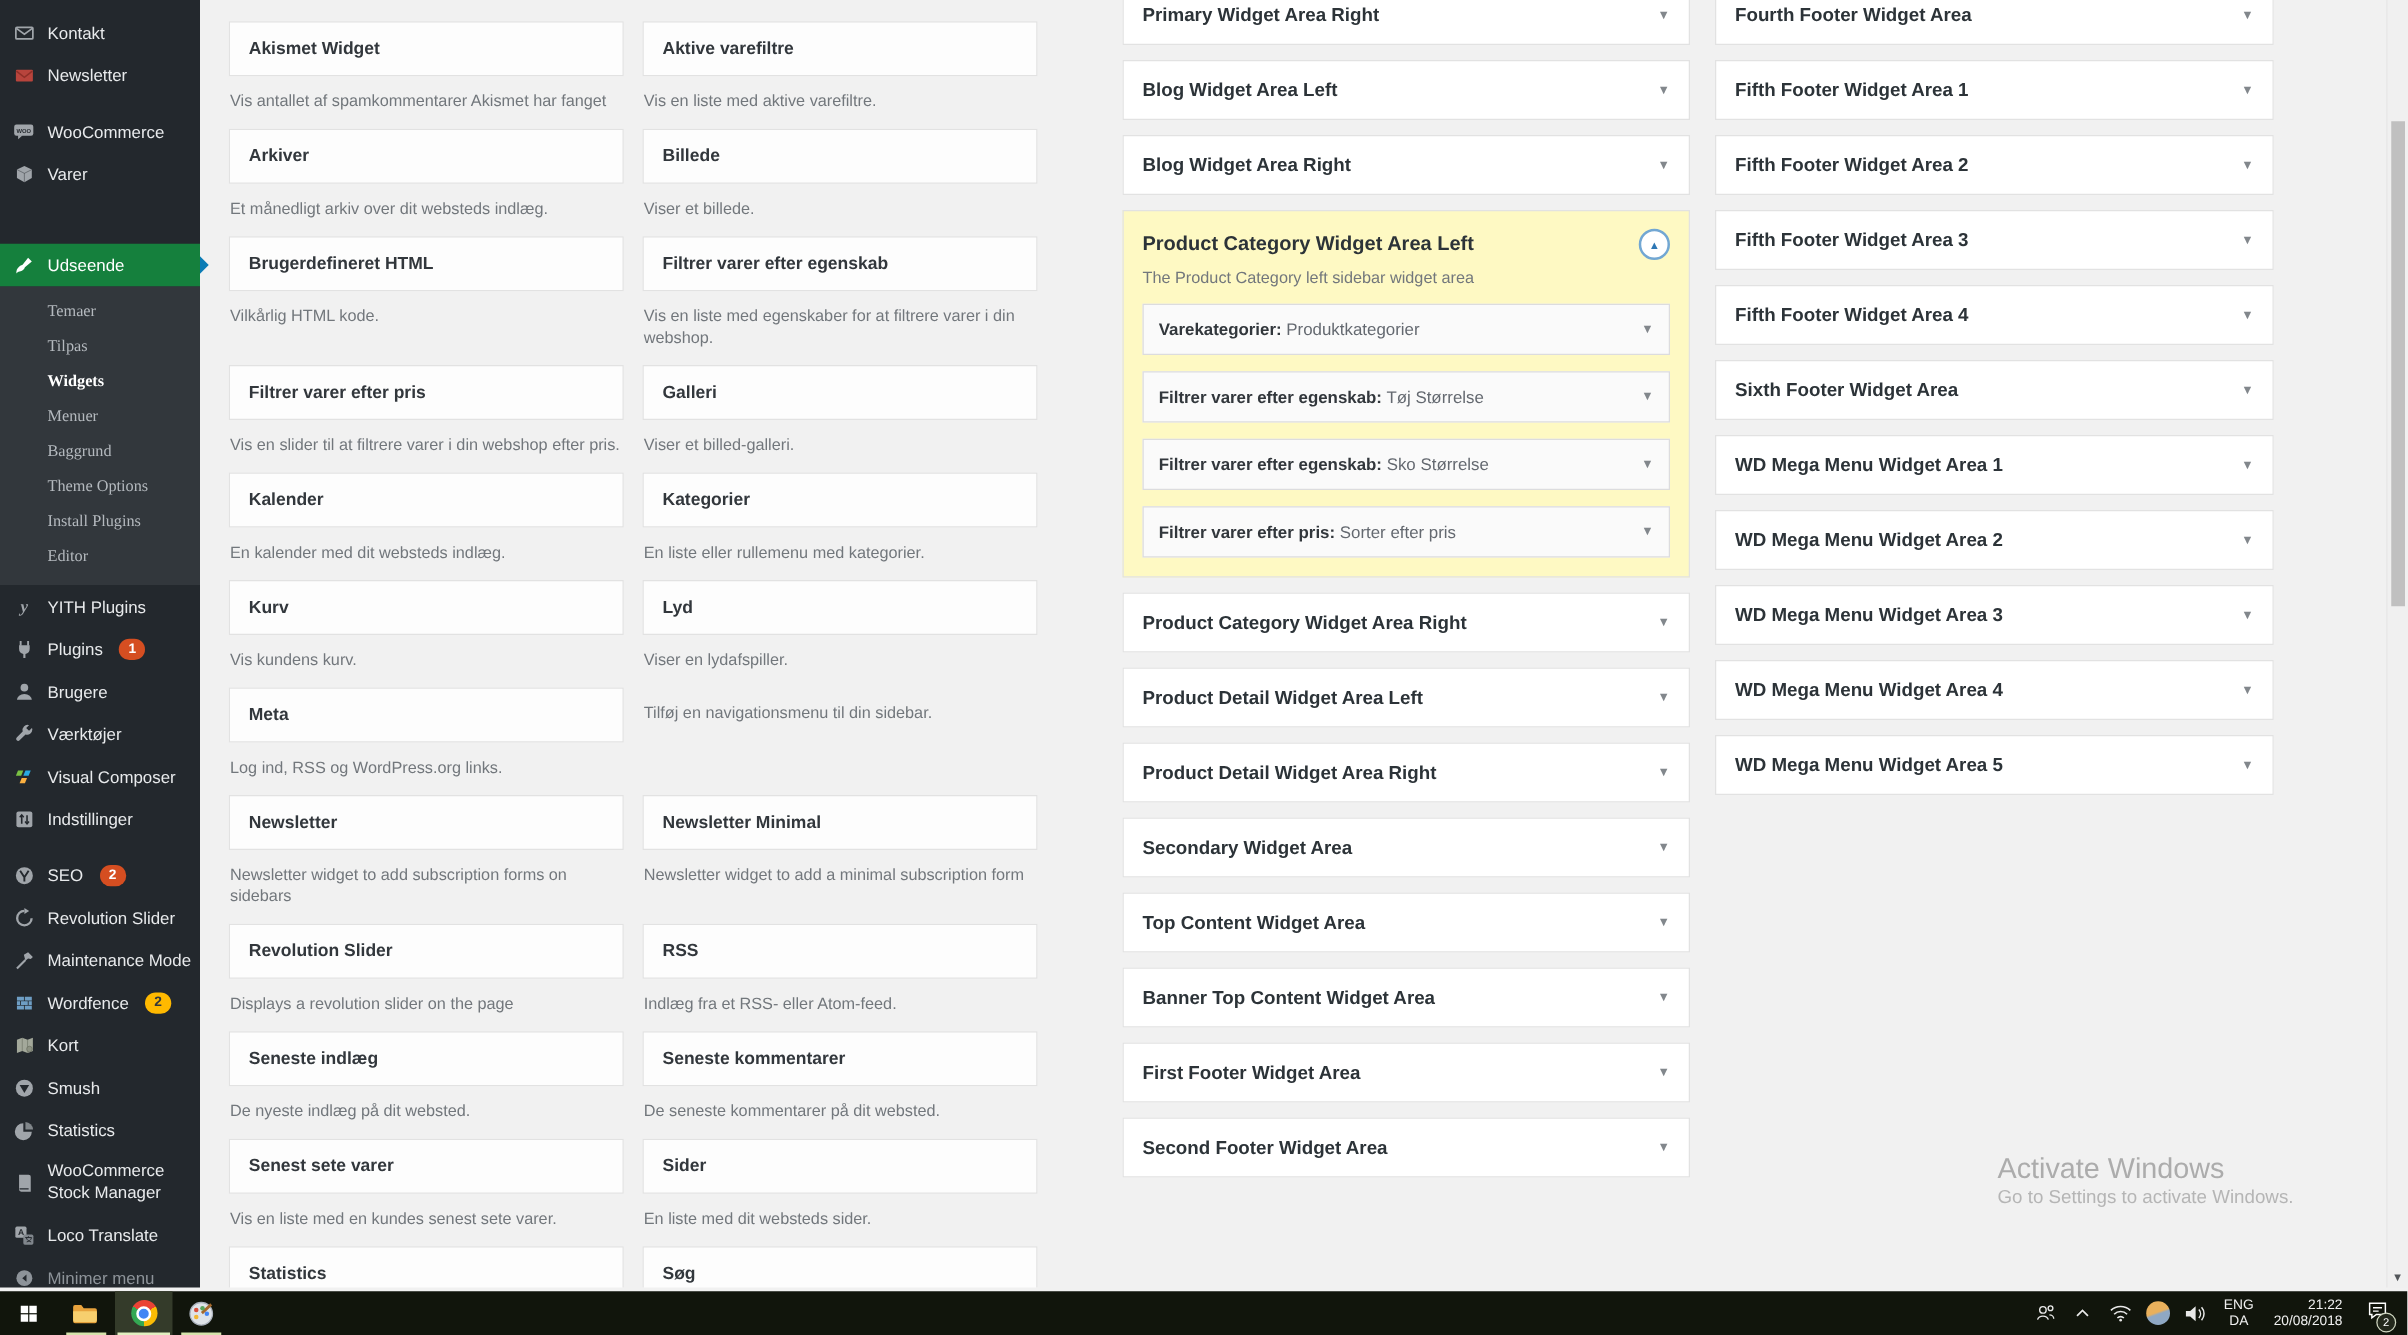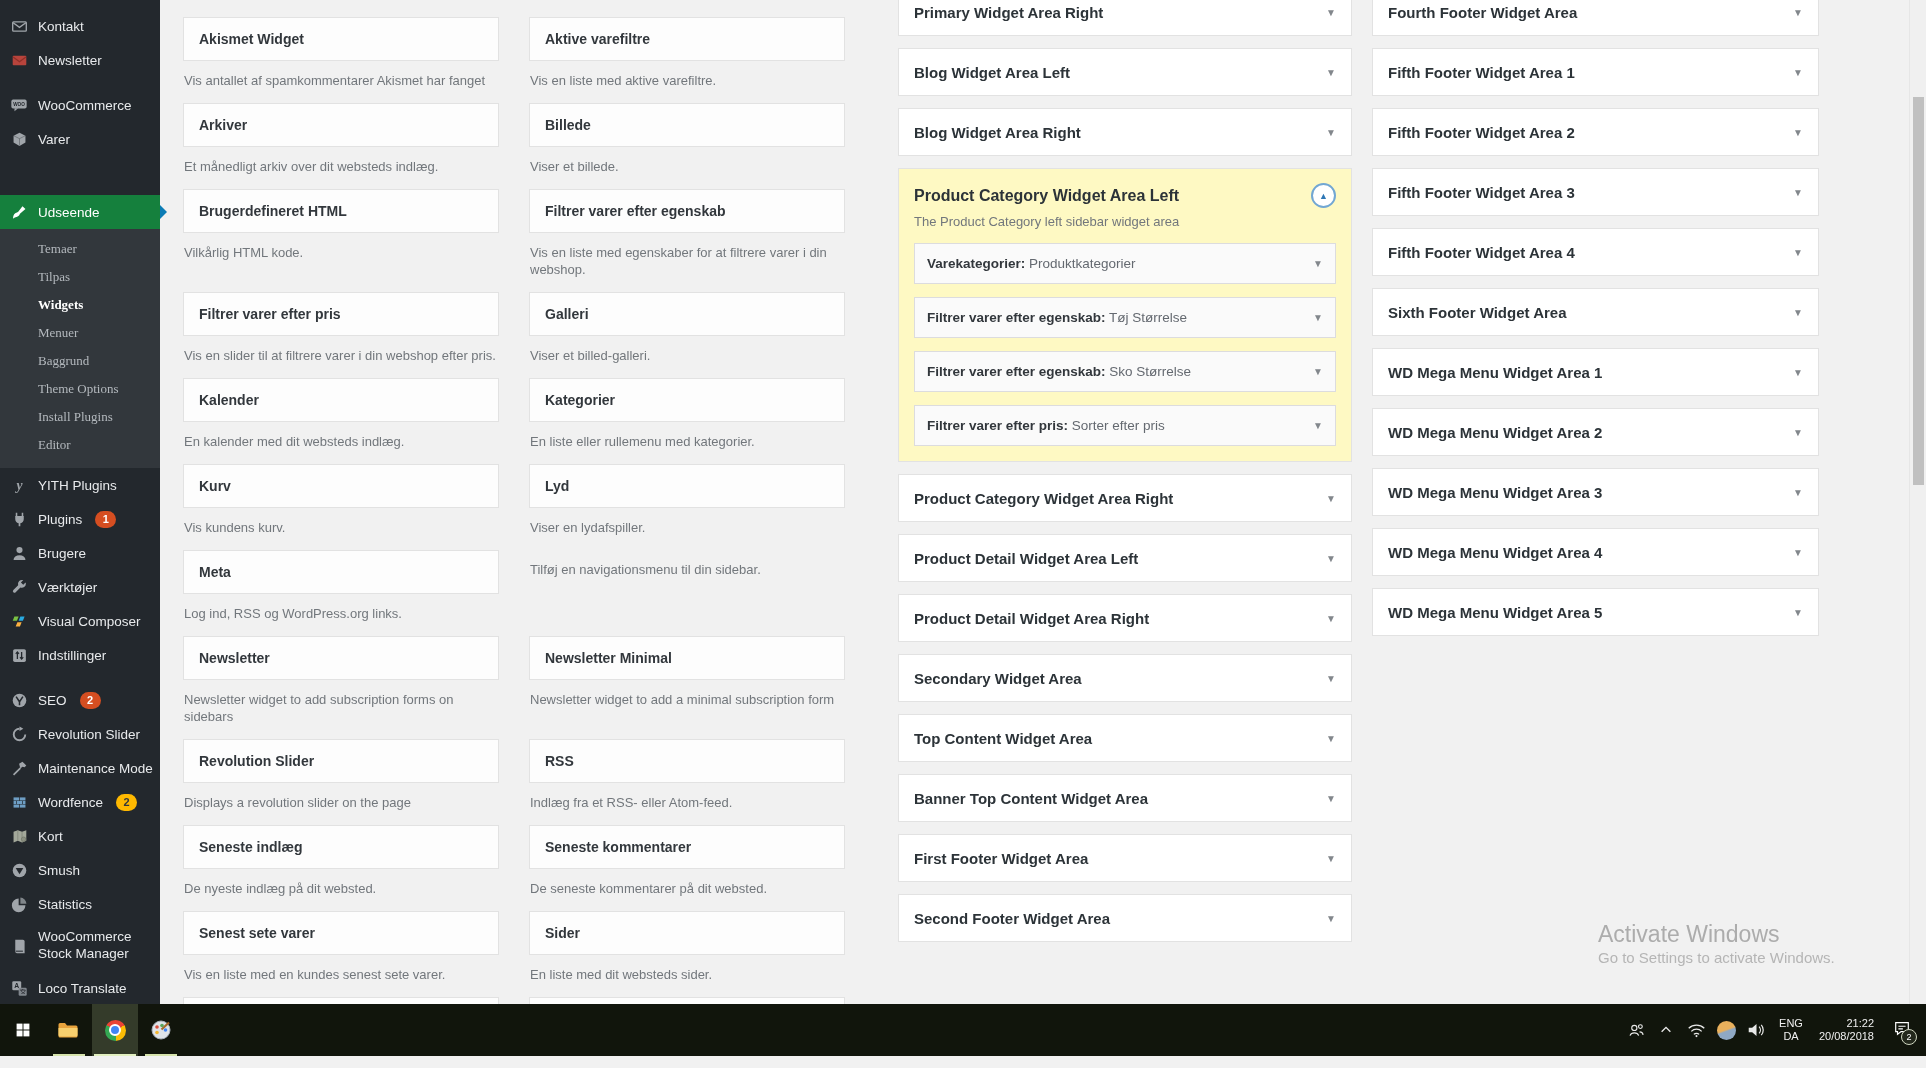--- a/index.html
+++ b/index.html
@@ -30,21 +30,21 @@
   .submenu-wrap{background:#32373c;}
   .submenu{list-style:none;margin:0;padding:6px 0 9px 0;font-family:Liberation Serif, serif;}
   .smi{height:28px;line-height:28px;padding-left:38px;font-size:13px;color:#b4b9be;cursor:pointer;}
   .smi.current{color:#fff;font-weight:bold;}
 
   
   #main{position:absolute;left:160px;top:0;right:17px;bottom:38px;background:#f1f1f1;overflow:hidden;}
 
   
   #widgets-grid{position:absolute;left:23px;top:17px;width:647px;
-     display:grid;grid-template-columns:316px 316px;column-gap:30px;}
+     display:grid;grid-template-columns:316px 316px;column-gap:15px;}
   .wslot{display:flow-root;}
   .wcard{background:#fdfdfd;border:1px solid #e2e2e2;padding:12px 15px;cursor:move;}
   .wcard-title{font-size:14px;font-weight:bold;color:#32373c;line-height:16px;}
   .wdesc{font-size:13px;color:#72777c;margin:11px 1px 14px;line-height:17px;}
 
   
   .areas-col{position:absolute;top:-12px;}
   #areas-middle{left:738px;width:454px;}
   #areas-right{left:1212px;width:447px;}
   .area{background:#fff;border:1px solid #e2e2e2;height:46px;padding:0 15px;
@@ -71,21 +71,21 @@
   #watermark .wm2{font-size:15px;line-height:19px;color:#b5b5b5;}
 
   
   #scrollbar{position:absolute;right:0;top:0;width:17px;height:1030px;background:#f0f0f0;
      border-left:1px solid #e6e6e6;z-index:6;box-sizing:border-box;}
   #scroll-thumb{position:absolute;left:3px;width:11px;top:97px;height:388px;background:#c0c0c0;}
   #scroll-down{position:absolute;left:0;right:0;bottom:3px;text-align:center;
      font-size:9px;color:#53565a;cursor:pointer;}
 
   
-  #taskbar{position:absolute;left:0;right:0;bottom:12px;height:52px;background:#11150c;
+  #taskbar{position:absolute;left:0;right:0;bottom:0;height:35px;background:#11150c;
      display:flex;align-items:stretch;z-index:10;color:#f0f0f0;}
   .tb-app{width:46px;display:flex;align-items:center;justify-content:center;
      position:relative;cursor:pointer;}
   .tb-app.running::after{content:"";position:absolute;bottom:0;left:7px;right:7px;height:2px;
      background:#d6e3ac;}
   .tb-app.active{background:#343b2a;}
   .tb-app.active::after{left:2px;right:2px;background:#e2efc0;}
   .chrome-ball{width:21px;height:21px;border-radius:50%;
      background:conic-gradient(from 300deg,#ea4335 0 120deg,#fbbc05 120deg 240deg,#34a853 240deg 360deg);
      display:grid;place-items:center;}

